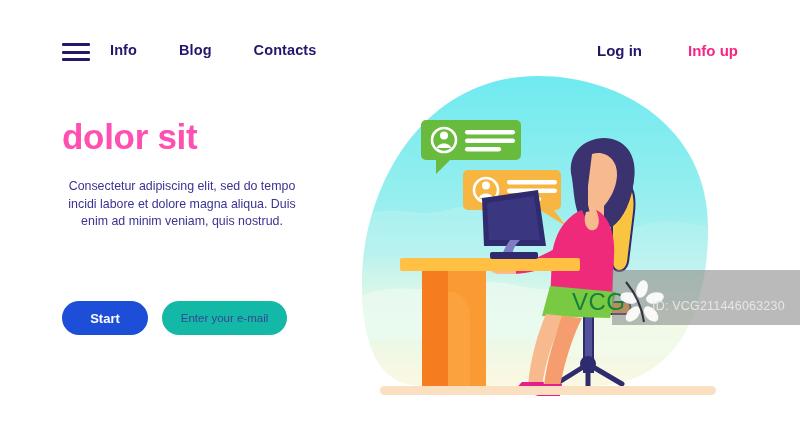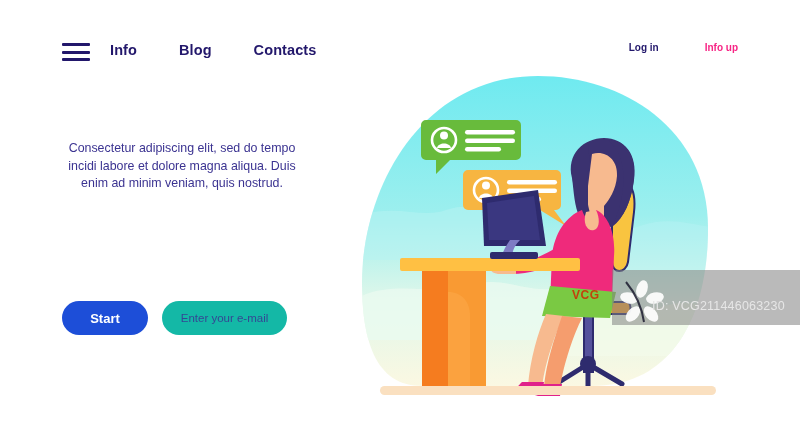--- a/index.html
+++ b/index.html
@@ -22,21 +22,21 @@
   .nav-left{
     position:absolute; left:110px; top:42px; display:flex; align-items:center; gap:42px;
   }
   .nav-left a{
     color:#22176b; font-size:14.5px; font-weight:bold; letter-spacing:.1px;
     text-decoration:none; cursor:pointer; white-space:nowrap;
   }
   .nav-right{
     position:absolute; right:62px; top:42px; display:flex; align-items:center; gap:46px;
   }
-  .nav-right a{ font-size:10px; font-weight:bold; text-decoration:none; cursor:pointer; white-space:nowrap;}
+  .nav-right a{ font-size:15px; font-weight:bold; text-decoration:none; cursor:pointer; white-space:nowrap;}
   .login{ color:#22176b; }
   .signup{ color:#f72585; }
 
   
   .hero-copy{ position:absolute; left:62px; top:118px; width:300px; }
   .hero-title{
     color:#ff4fb0; font-size:35px; line-height:38px; font-weight:bold;
     letter-spacing:-0.3px;
   }
   .hero-title .l2{ display:block; }
@@ -63,22 +63,22 @@
   
   .wm-band{
     position:absolute; left:612px; top:270px; width:188px; height:55px;
     background:rgba(130,130,130,.55); pointer-events:none;
   }
   .wm-id{
     position:absolute; left:652px; top:299px; color:#e6e6e6; font-size:12.5px;
     letter-spacing:.2px; pointer-events:none; white-space:nowrap;
   }
   .wm-logo{
-    position:absolute; left:572px; top:288px; color:#c2410c; font-size:12px;
-    font-weight:bold; letter-spacing:.5px; pointer-events:none;
+    position:absolute; left:572px; top:288px; color:#15803d; font-size:24px;
+    font-weight:normal; letter-spacing:.5px; pointer-events:none;
   }
   .wm-flower{ position:absolute; left:618px; top:278px; pointer-events:none; }
 </style>
 </head>
 <body>
 
 <div class="page">
 
   <div class="nav">
 
@@ -95,20 +95,21 @@
     </div>
 
     <div class="nav-right">
       <a class="login">Log in</a>
       <a class="signup">Info up</a>
     </div>
   </div>
 
   <div class="hero-copy">
     <h1 class="hero-title">
+      <span class="l2">dolor sit</span>
     </h1>
     <p class="hero-text">Consectetur adipiscing elit, sed do tempo incidi labore et dolore magna aliqua. Duis enim ad minim veniam, quis nostrud.</p>
   </div>
 
   <div class="actions">
     <button class="btn-start">Start</button>
     <input class="email-field" type="text" placeholder="Enter your e-mail" style="">
   </div>
 
   <div class="illus">

